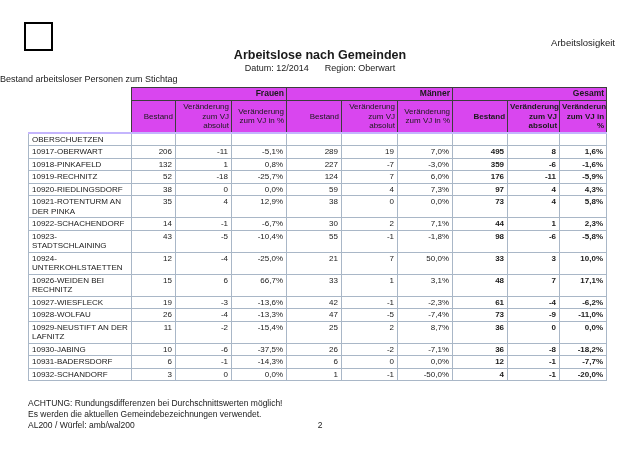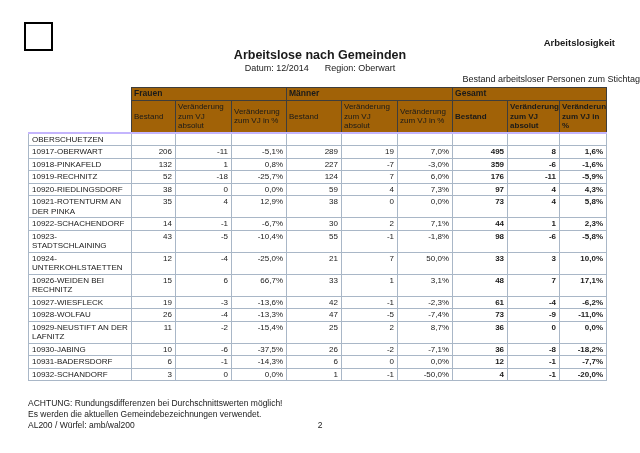--- a/index.html
+++ b/index.html
@@ -7,44 +7,44 @@
   .page {
     position:relative; width:640px; height:453px; background:#ffffff;
     color:#1a1a1a; overflow:hidden;
   }
   .corner-box {
     position:absolute; top:22px; left:24px; width:29px; height:29px;
     border:2px solid #000; background:#fff;
   }
   .corner-label {
     position:absolute; top:37px; right:25px;
-    font-size:9.5px; font-weight:bold;
+    font-size:9.5px; font-weight:normal;
   }
   .title {
     position:absolute; top:48px; left:0; width:100%;
     text-align:center; font-size:12.5px; font-weight:bold;
   }
   .subtitle {
     position:absolute; top:63px; left:0; width:100%;
     text-align:center; font-size:9px;
   }
   .subtitle .gap { margin-left:16px; }
   .subtitle2 {
     position:absolute; top:74px; left:0; width:100%;
-    text-align:right; font-size:9px;
+    text-align:left; font-size:9px;
   }
   table.data {
     position:absolute; top:87px; left:28px;
     border-collapse:collapse; table-layout:fixed; width:578px;
     font-size:8px;
   }
   table.data th, table.data td { overflow:hidden; }
   thead th {
-    border:1px solid #3d3d3d; text-align:left; vertical-align:middle;
-    font-weight:normal; padding:1px 2px; line-height:9.5px; background:#a16207;
+    border:1px solid #3d3d3d; text-align:right; vertical-align:middle;
+    font-weight:normal; padding:1px 2px; line-height:9.5px; background:#d946ef;
   }
   thead th.grp { font-weight:bold; font-size:8.5px; height:13px; }
   thead th.b { font-weight:bold; }
   thead td.nb { border:none; }
   tbody td {
     border:1px solid #a9b7c7; vertical-align:top; padding:1px 3px;
     line-height:9.5px; background:#fff;
   }
   tbody tr[data-name="section-row"] td { border-top:2px solid #c4b5fd; height:13px; }
   tbody td.name { text-align:left; padding-left:3px; }

